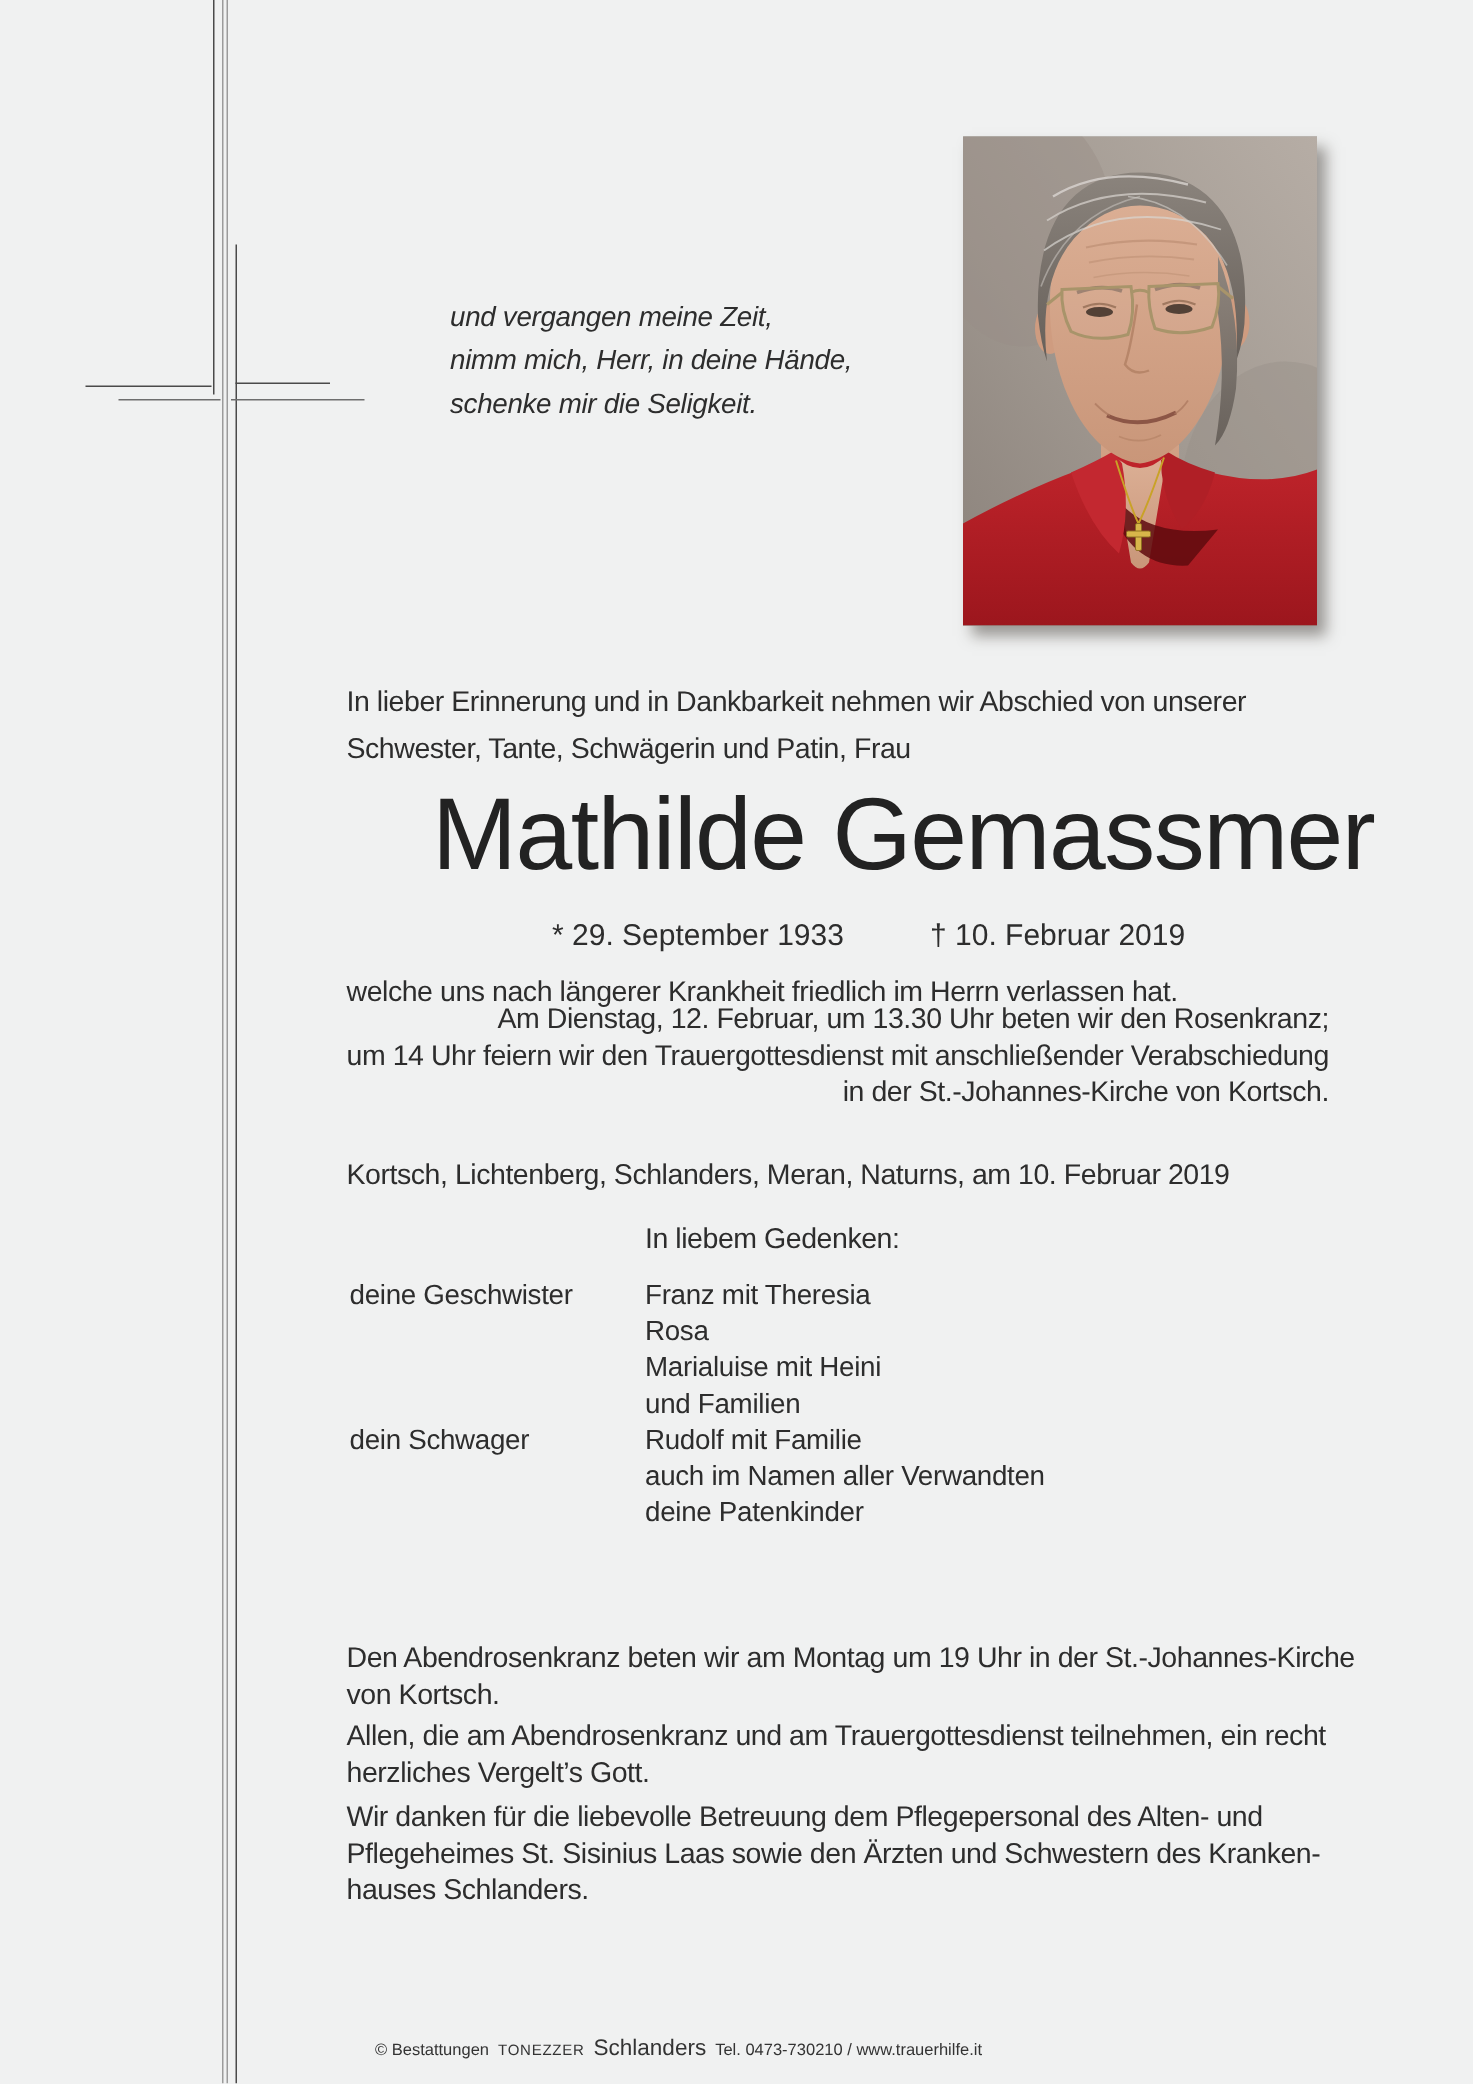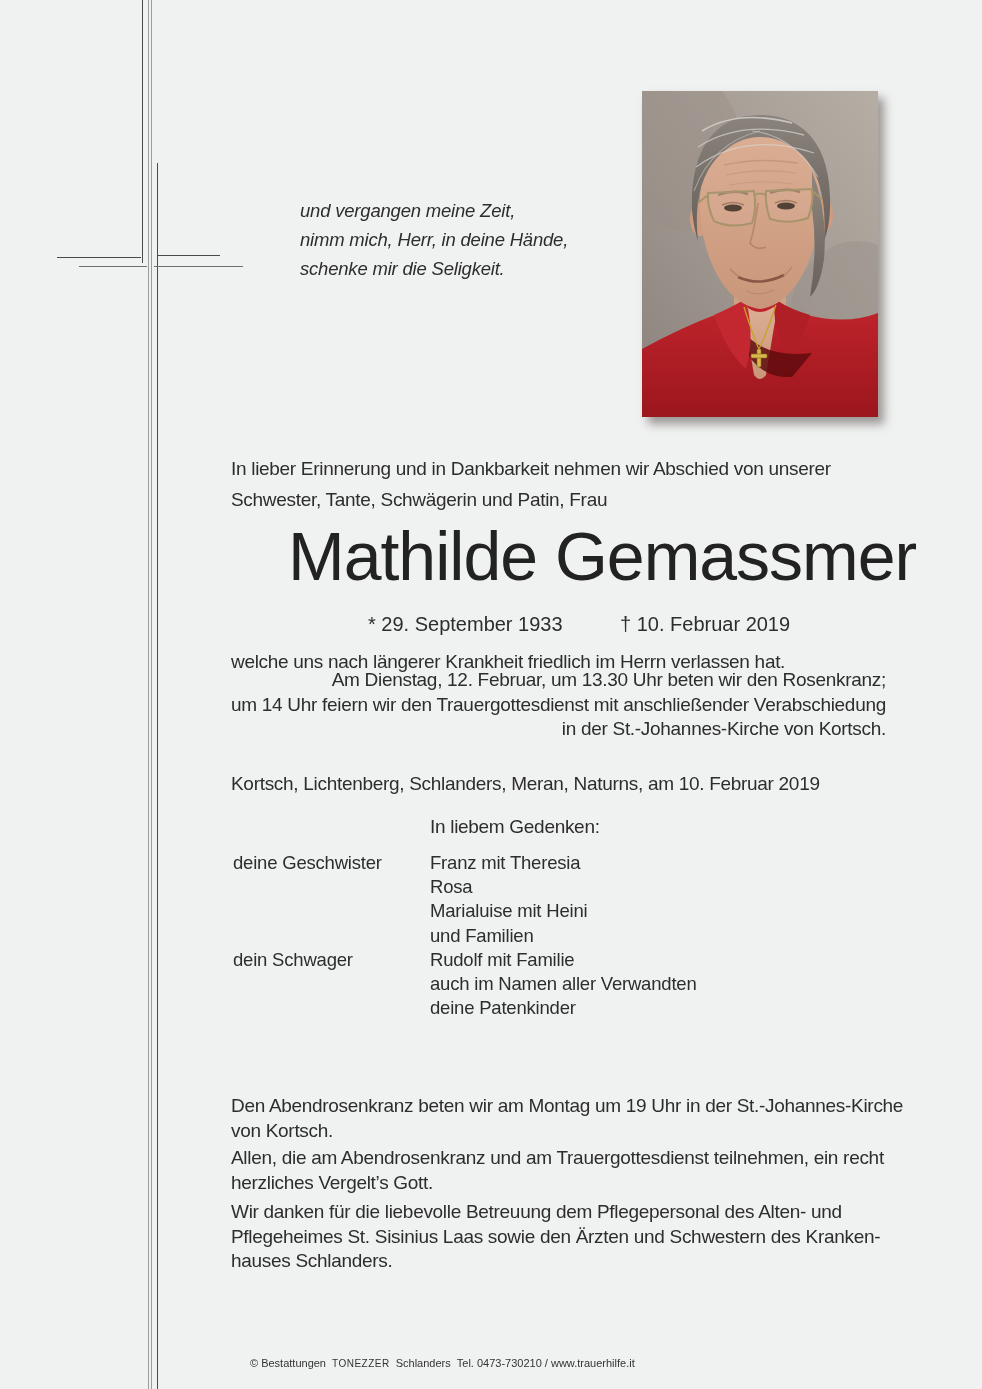--- a/index.html
+++ b/index.html
@@ -46,21 +46,21 @@
   .closing1{left:231px;top:1094px;}
   .closing2{left:231px;top:1146px;}
   .closing3{left:231px;top:1156px;margin-top:44px;}
   
   .footer{
     left:235px;top:1357px;display:flex;align-items:baseline;gap:6px;
     color:#333;white-space:nowrap;
   }
   .f-copy{font-size:11px;margin-left:15px;}
   .f-brand{font-size:10px;letter-spacing:0.5px;font-weight:400;}
-  .f-loc{font-size:11px;}
+  .f-loc{font-size:15px;}
   .f-contact{font-size:11px;}
 </style>
 </head>
 <body>
 
 <div>
   <div class="xline" style="left:142px;top:0;width:1px;height:263px;"></div>
   <div class="xline gray" style="left:148px;top:0;width:1px;height:1389px;"></div>
   <div class="xline gray" style="left:151px;top:0;width:1px;height:1389px;"></div>
   <div class="xline" style="left:157px;top:163px;width:1px;height:1226px;"></div>

